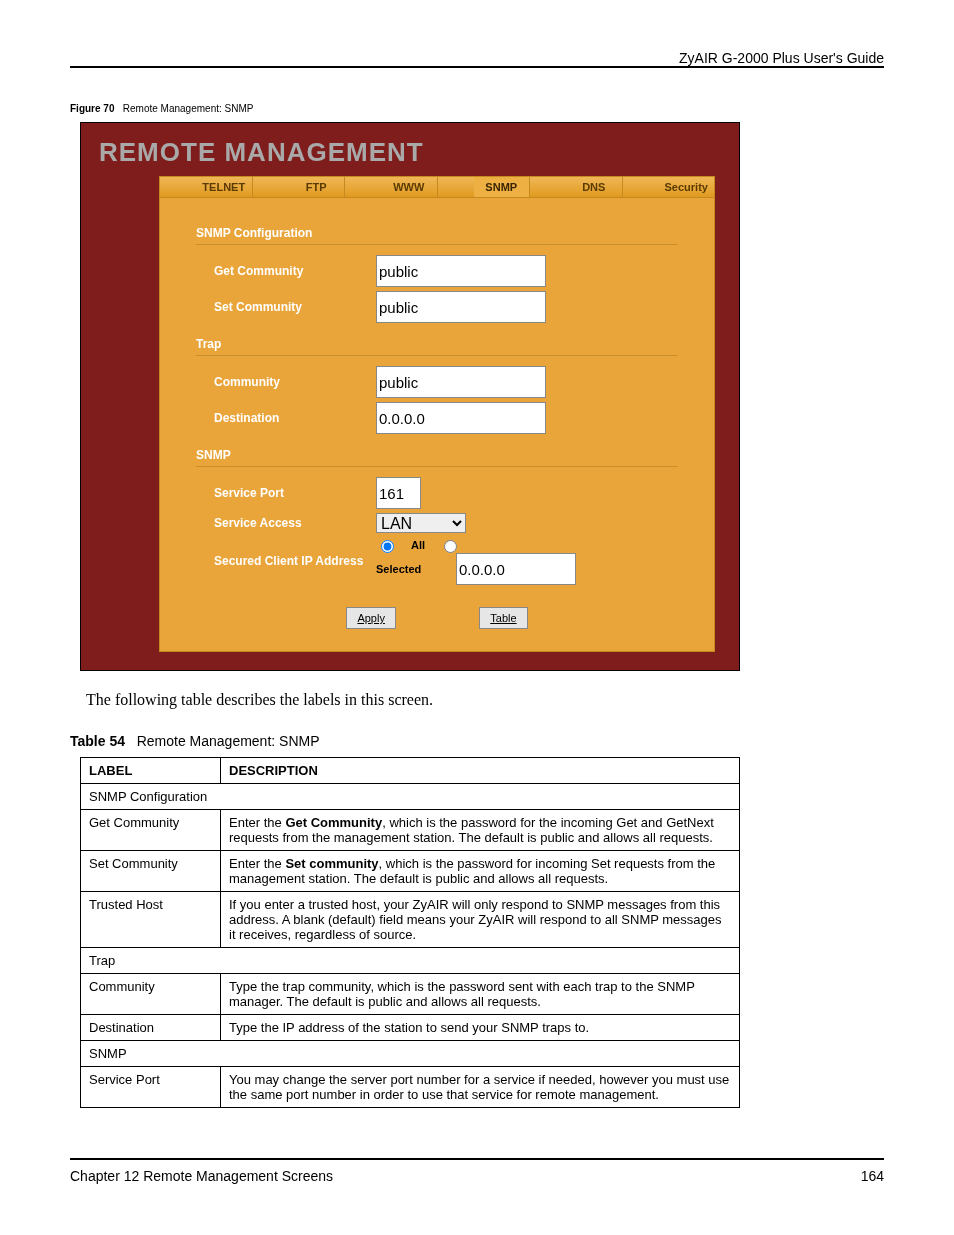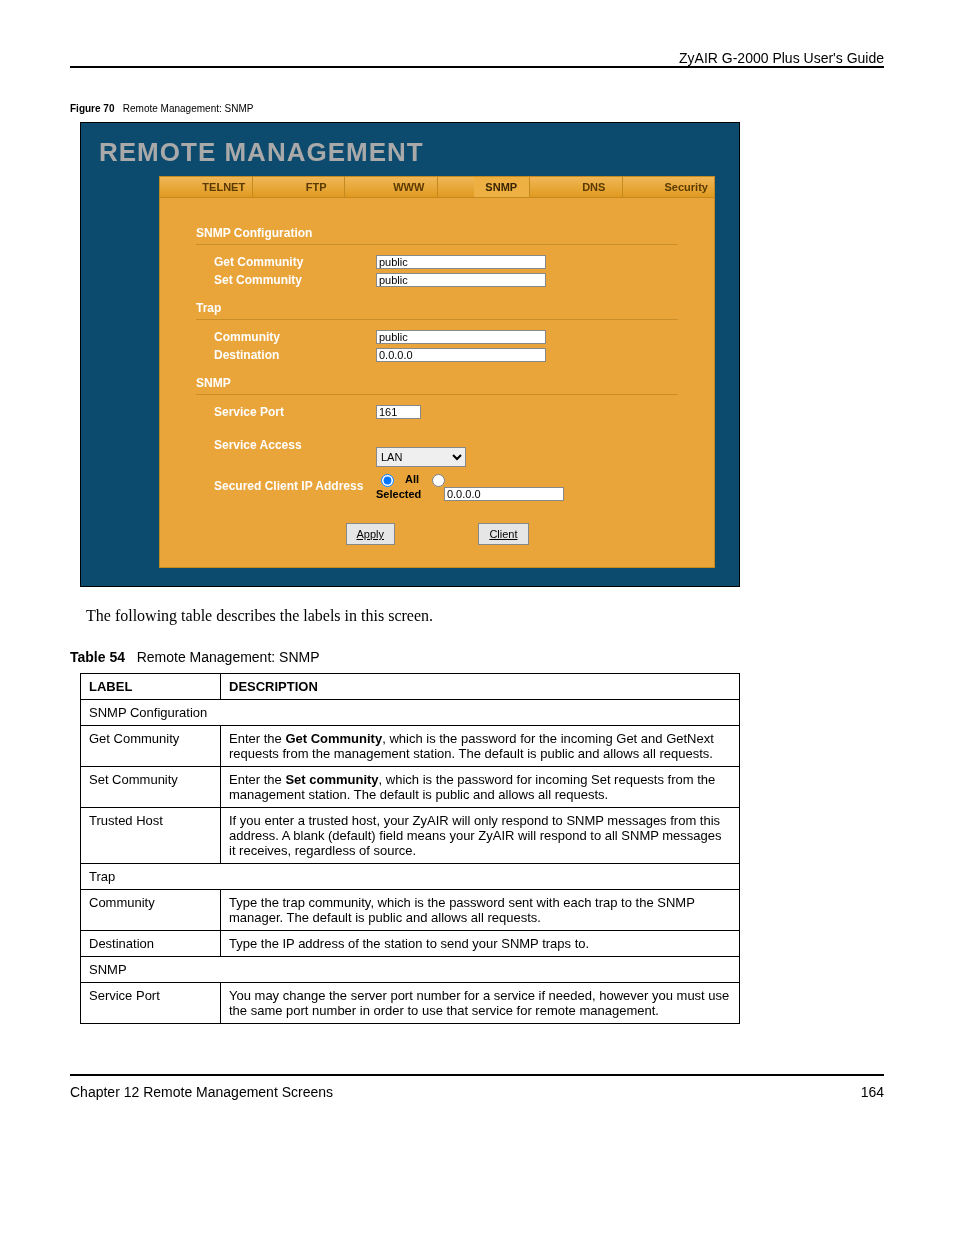--- a/index.html
+++ b/index.html
@@ -22,21 +22,21 @@
   }
   .figure-caption {
     font-size: 10px;
     margin-bottom: 8px;
   }
   .figure-caption b { font-weight: bold; }
   .screenshot {
     border: 1px solid #000;
     width: 660px;
     margin: 0 0 20px 10px;
-    background: #0c4a6e;
+    background: #7f1d1d;
     padding: 12px 18px 18px 18px;
   }
   .rm-title {
     font-family: "Arial Black", Arial, sans-serif;
     font-size: 26px;
     font-weight: 900;
     color: #a9a9a9;
     letter-spacing: 1px;
     margin: 2px 0 8px 0;
   }
@@ -91,42 +91,41 @@
   .form-row .lbl {
     width: 180px;
     font-weight: bold;
     color: #fff;
     padding-left: 18px;
     font-size: 12px;
   }
   .form-row .ctl { flex: 1; }
   .txt {
     font-family: Arial, sans-serif;
-    font-size: 11px;
+    font-size: 15px;
     padding: 1px 2px;
     border: 1px solid #888;
     background: #fff;
     color: #000;
-    height: 14px;
+    height: 32px;
   }
   .txt.wide { width: 170px; }
   .txt.narrow { width: 45px; }
   .txt.med { width: 120px; }
   select.sel {
-    font-size: 11px;
+    font-size: 16px;
     height: 20px;
     width: 90px;
     border: 1px solid #888;
     background: #efefef;
-    margin-top: 24px;
   }
   .radio-line {
     display: flex;
     align-items: center;
-    gap: 8px;
+    gap: 14px;
   }
   .radio-line label { color:#000; font-weight:bold; font-size:11px;}
   .btn-row {
     text-align: center;
     margin-top: 22px;
   }
   .btn {
     background: #e6e6e6;
     border: 1px solid #888;
     font-size: 11px;
@@ -238,21 +237,21 @@
           <div class="radio-line">
             <label>Selected</label>
             &nbsp;&nbsp;
             <input class="txt med" value="0.0.0.0" style="">
           </div>
         </div>
       </div>
 
       <div class="btn-row">
         <button class="btn">Apply</button>
-        <button class="btn">Client</button>
+        <button class="btn">Table</button>
       </div>
     </div>
   </div>
 
   <div class="body-text">The following table describes the labels in this screen.</div>
 
   <div class="table-caption">
     <b>Table 54</b>&nbsp;&nbsp;&nbsp;<span>Remote Management: SNMP</span>
   </div>
 

